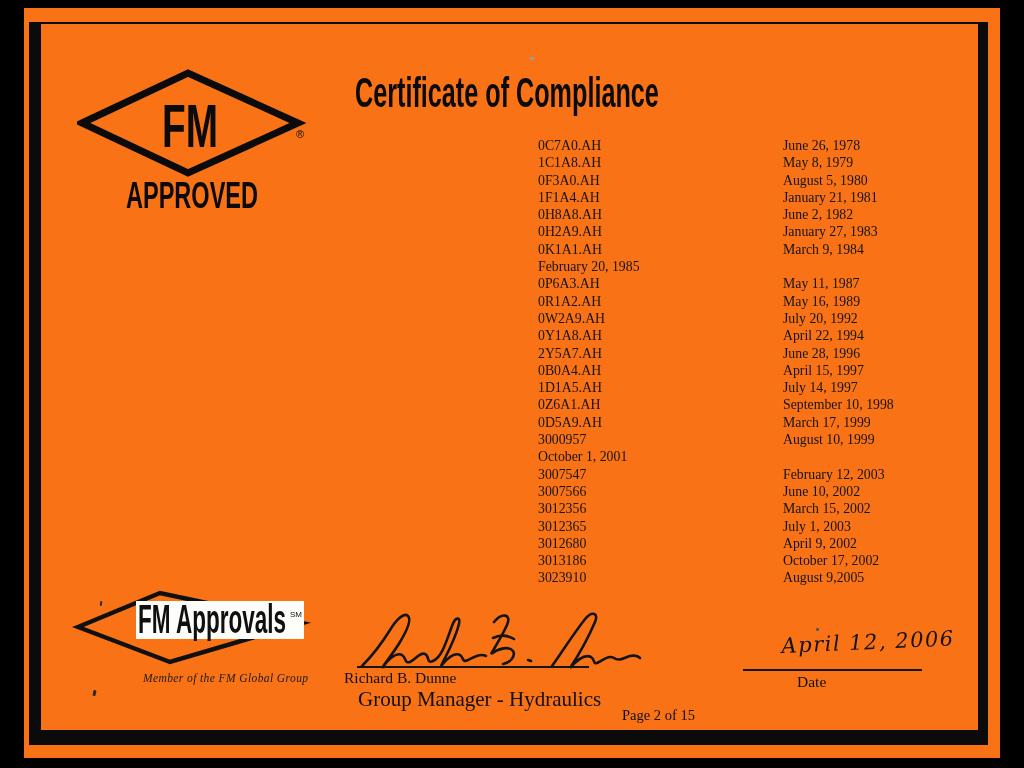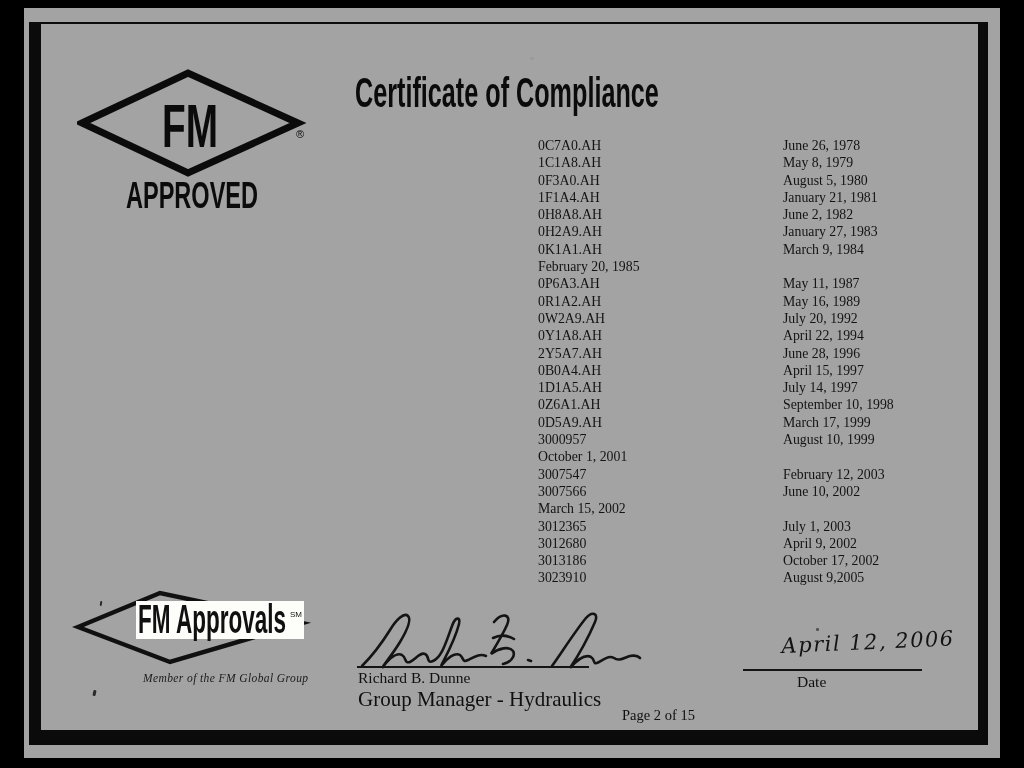--- a/index.html
+++ b/index.html
@@ -3,21 +3,21 @@
 <meta charset="utf-8">
 <style>
   html, body { margin:0; padding:0; }
   body {
     width:1024px; height:768px; position:relative; overflow:hidden;
     background:#000;
     font-family:"Liberation Serif", serif;
   }
   .paper {
     position:absolute; left:24px; top:8px; width:976px; height:750px;
-    background:#a3a3a3;
+    background:#f97316;
   }
   .frame {
     position:absolute; left:5px; top:14px; right:12px; bottom:13px;
     border-style:solid; border-color:#0b0b0b;
     border-width:2px 10px 15px 12px;
   }
   .title {
     position:absolute; left:331px; top:64px; margin:0;
     font-family:"Liberation Sans", sans-serif; font-weight:bold;
     font-size:42px; line-height:1; color:#0b0b0b; white-space:nowrap;
@@ -32,21 +32,21 @@
   .fm-approved { position:absolute; left:53px; top:60px; }
   .fm-approvals { position:absolute; left:48px; top:582px; }
   .tagline {
     position:absolute; left:119px; top:664px;
     font-style:italic; font-size:11.5px; letter-spacing:0.4px; color:#1a1a1a;
     white-space:nowrap;
     font-family:Liberation Serif, serif;
   }
   .signature { position:absolute; left:332px; top:600px; }
   .sig-line { position:absolute; left:333px; top:658px; width:232px; height:2px; background:#151515; }
-  .sig-name  { position:absolute; left:334px; top:661px; font-size:15.5px; color:#101010; }
+  .sig-name  { position:absolute; left:320px; top:661px; font-size:15.5px; color:#101010; }
   .sig-title { position:absolute; left:334px; top:679px; font-size:21px; color:#101010; }
   .hw-date {
     position:absolute; left:757px; top:626px;
     font-family:"DejaVu Serif", serif; font-style:italic;
     font-size:21px; letter-spacing:1.5px; color:#131313; white-space:nowrap;
     transform:rotate(-2.5deg); transform-origin:left top;
   }
   .date-line  { position:absolute; left:719px; top:661px; width:179px; height:2px; background:#151515; }
   .date-label { position:absolute; left:737px; top:665px; font-size:15.5px; color:#101010;margin-left:36px; }
   .page-num   { position:absolute; left:598px; top:699px; font-size:14.5px; color:#101010; }
@@ -152,20 +152,21 @@
       </div>
       <div class="entry-row">
         <span class="entry-number">3007547</span>
         <span class="entry-date">February 12, 2003</span>
       </div>
       <div class="entry-row">
         <span class="entry-number">3007566</span>
         <span class="entry-date">June 10, 2002</span>
       </div>
       <div class="entry-row">
+        <span class="entry-number">3012356</span>
         <span class="entry-date">March 15, 2002</span>
       </div>
       <div class="entry-row">
         <span class="entry-number">3012365</span>
         <span class="entry-date">July 1, 2003</span>
       </div>
       <div class="entry-row">
         <span class="entry-number">3012680</span>
         <span class="entry-date">April 9, 2002</span>
       </div>

